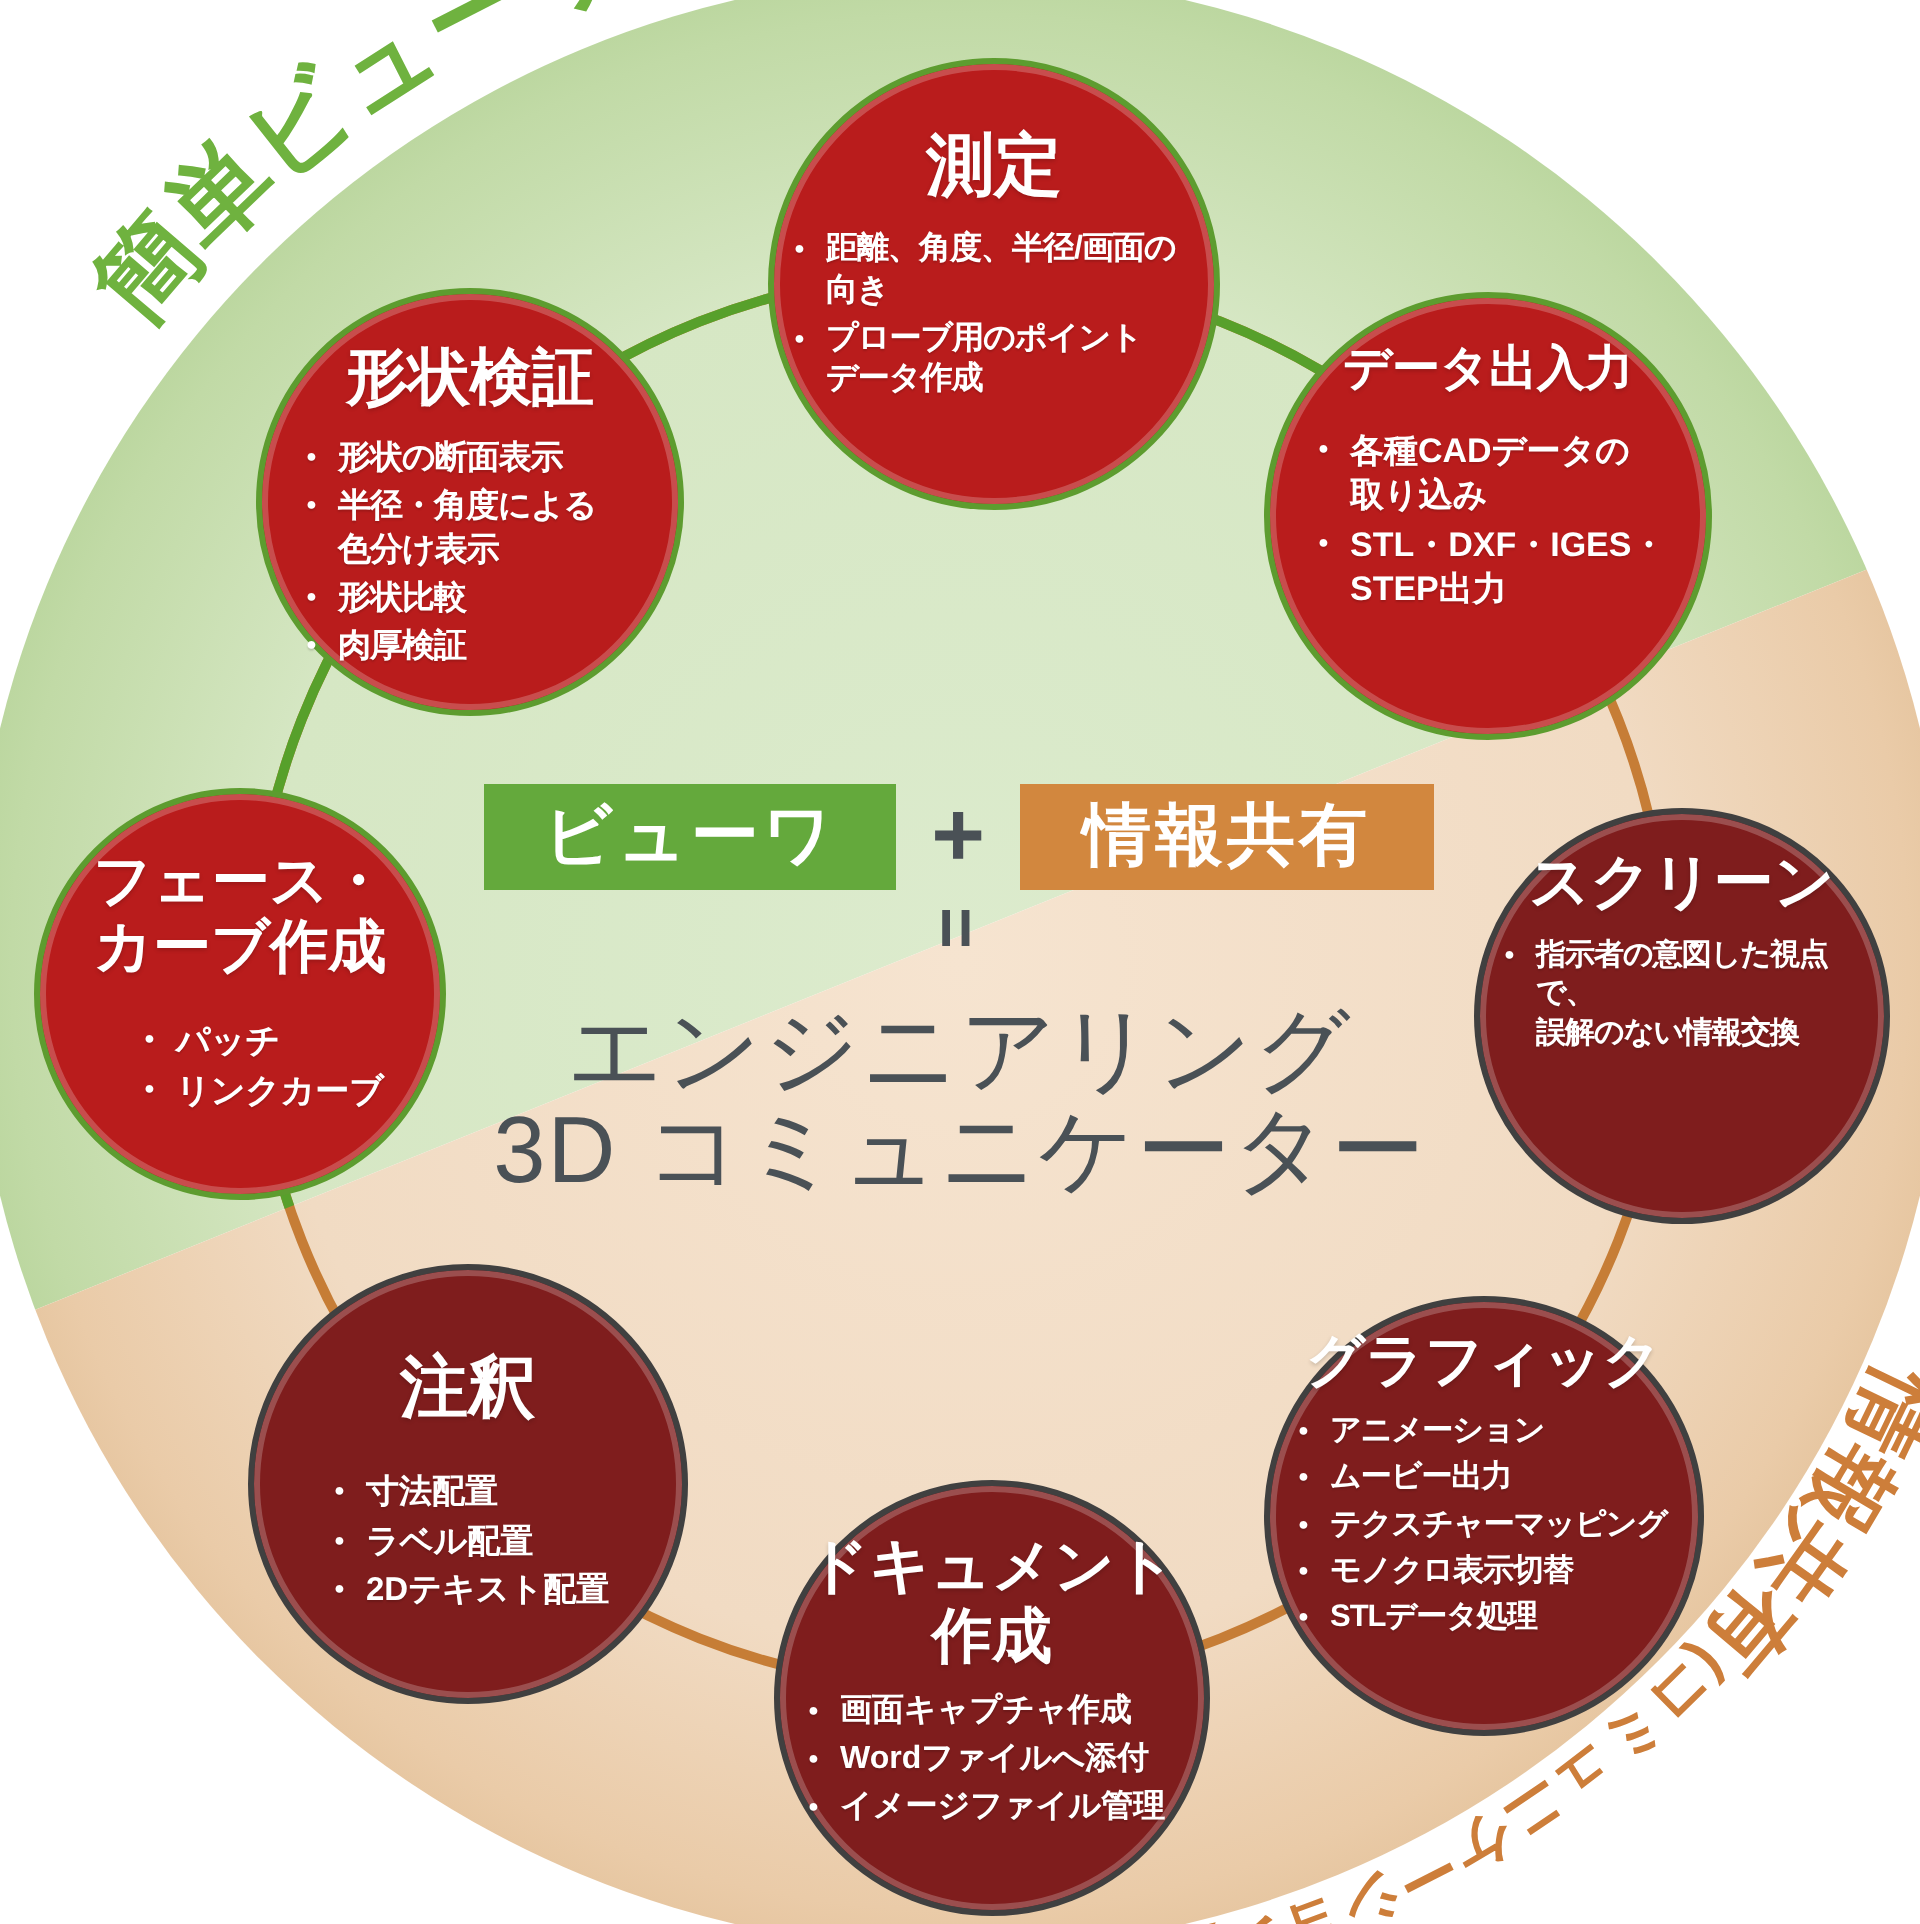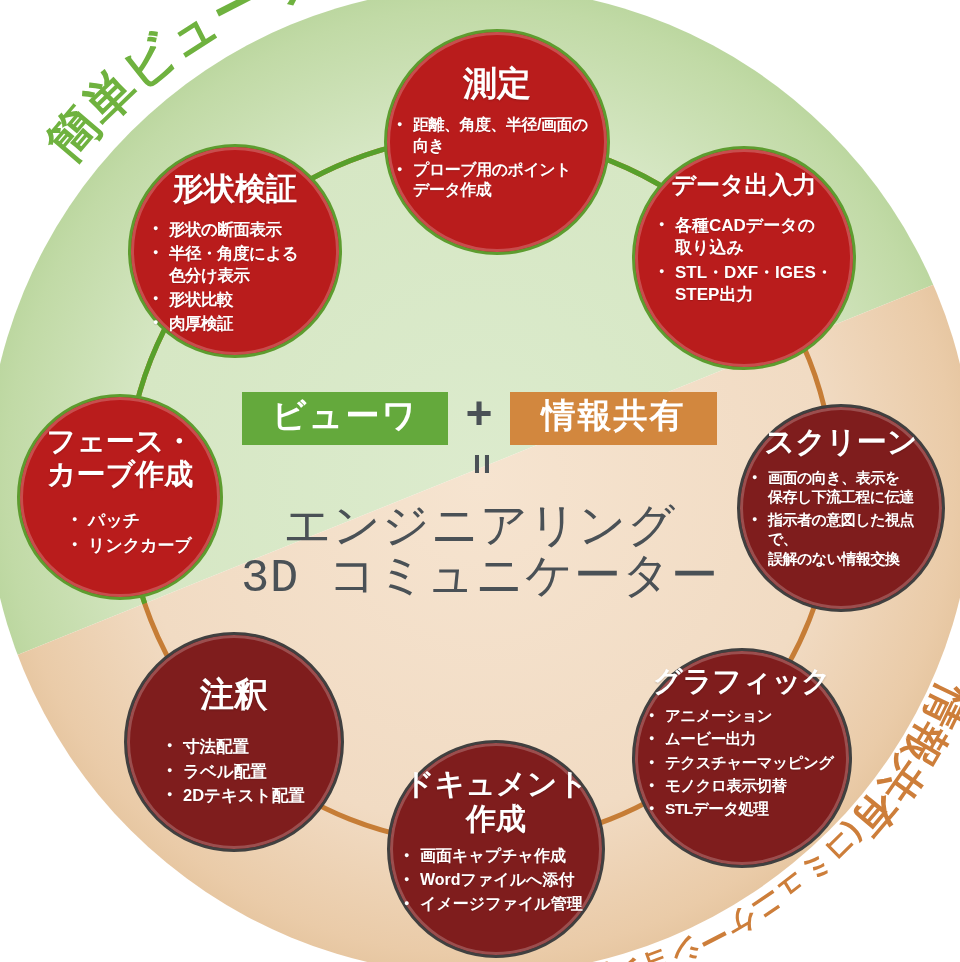--- a/index.html
+++ b/index.html
@@ -13,21 +13,21 @@
   .feature.g{background:#b91c1c;border:3px solid #5d9c2f;}
   .feature.o{background:#7f1d1d;border:3px solid #404040;}
   .ft{margin:0;font-weight:bold;white-space:pre-line;line-height:1.15;
       text-shadow:0 1px 2px rgba(0,0,0,.18);}
   .fb{list-style:none;margin:0;padding:0;text-align:left;font-weight:bold;
       line-height:1.3;text-shadow:0 1px 1px rgba(0,0,0,.15);}
   .fb li{position:relative;padding-left:16px;white-space:pre-line;margin-bottom:3px;}
   .fb li::before{content:"●";position:absolute;left:0;top:4px;font-size:9px;}
 
   
-  .abs{position:absolute;z-index:3;font-family:Liberation Mono, monospace;}
+  .abs{position:absolute;z-index:3;}
   .badge{height:53px;line-height:53px;text-align:center;color:#fff;font-size:34px;
          font-weight:bold;letter-spacing:2px;}
   #badge-viewer{left:242px;top:392px;width:206px;background:#64a93c;}
   #badge-share{left:510px;top:392px;width:207px;background:#d2873e;}
   #plus-sign{left:450px;top:392px;width:58px;height:53px;line-height:51px;text-align:center;
              font-size:46px;font-weight:bold;color:#4a5156;}
   #equals-sign{left:456px;top:442px;width:44px;height:44px;line-height:44px;text-align:center;
                font-size:36px;font-weight:bold;color:#4a5156;transform:rotate(90deg);}
   .result-line{left:0;width:960px;text-align:center;color:#4a5156;font-size:47px;
                letter-spacing:1px;}
@@ -113,22 +113,20 @@
 カーブ作成</h3>
     <ul class="fb" style="margin:18px 6px 0 52px;font-size:17px;">
         <li>パッチ</li>
         <li>リンクカーブ</li>
       </ul>
   </div>
 
   <div class="feature o" style="left:737px;top:404px;width:208px;height:208px;padding-top:18px;">
     <h3 class="ft" style="font-size:30px;">スクリーン</h3>
     <ul class="fb" style="margin:8px 4px 0 12px;font-size:15px;letter-spacing:-0.5px;">
-        <li>画面の向き、表示を
-保存し下流工程に伝達</li>
         <li>指示者の意図した視点で、
 誤解のない情報交換</li>
       </ul>
   </div>
 
   <div class="feature o" style="left:632px;top:648px;width:220px;height:220px;padding-top:14px;">
     <h3 class="ft" style="font-size:29px;">グラフィック</h3>
     <ul class="fb" style="margin:8px 4px 0 14px;font-size:15.5px;letter-spacing:-0.5px;">
         <li>アニメーション</li>
         <li>ムービー出力</li>

